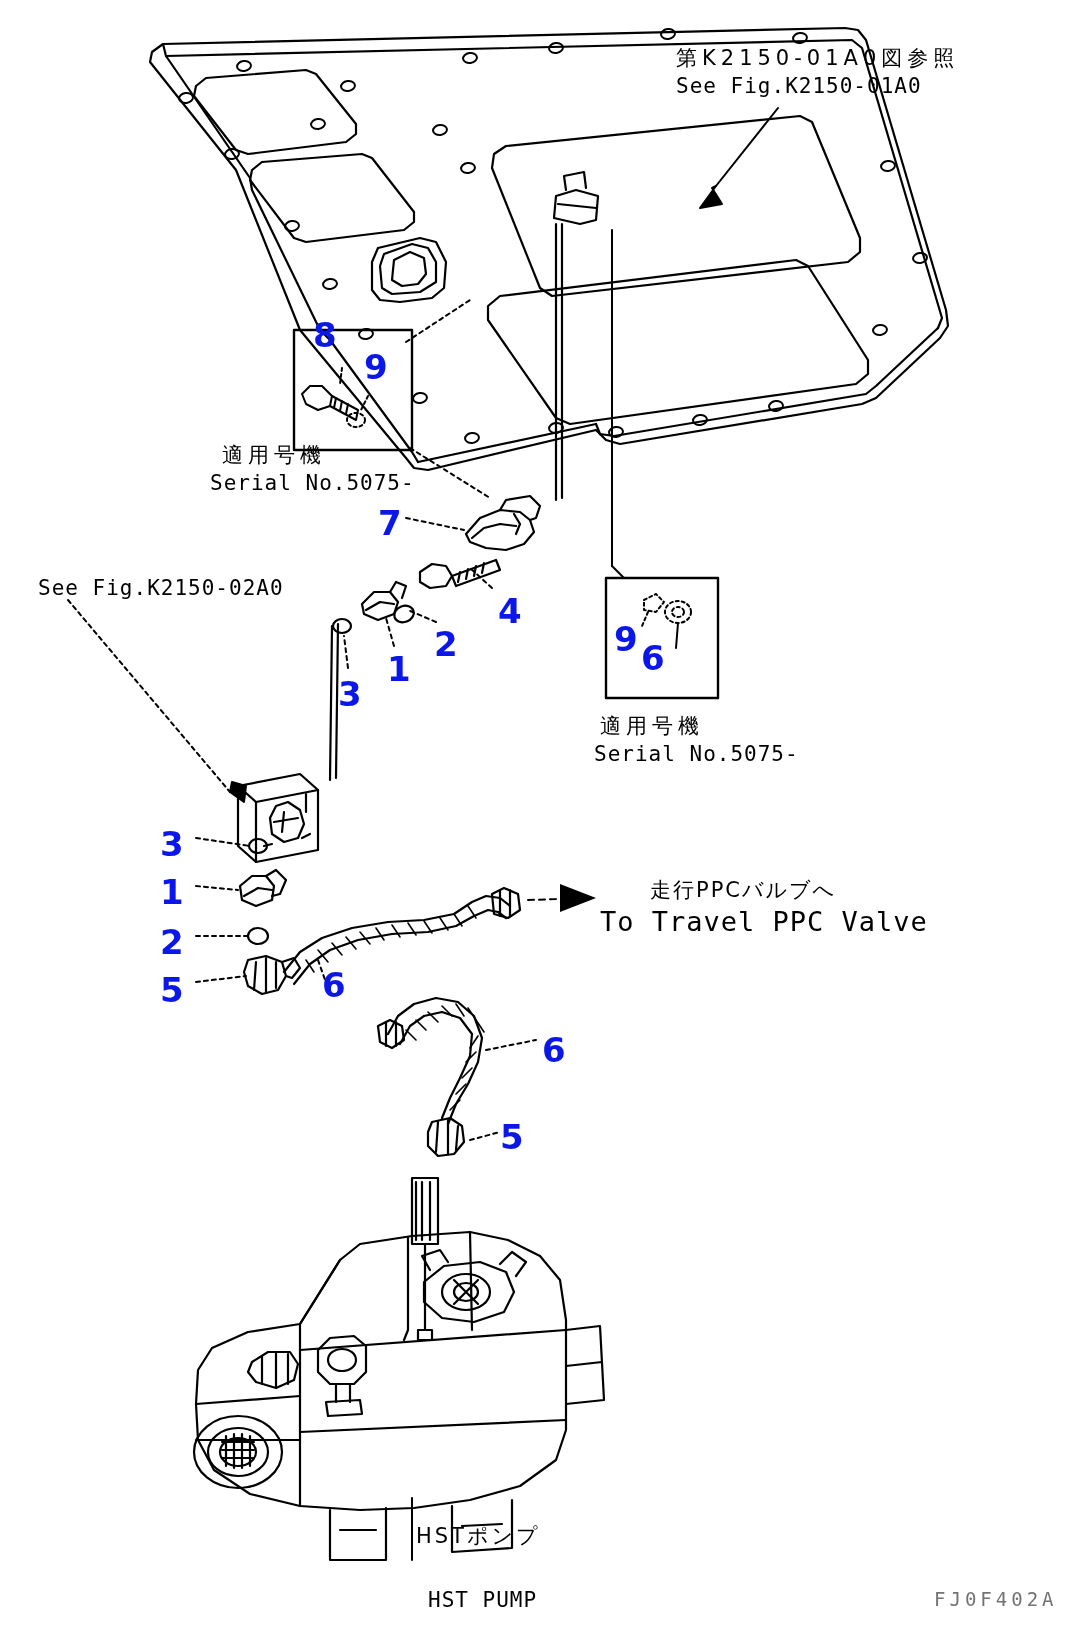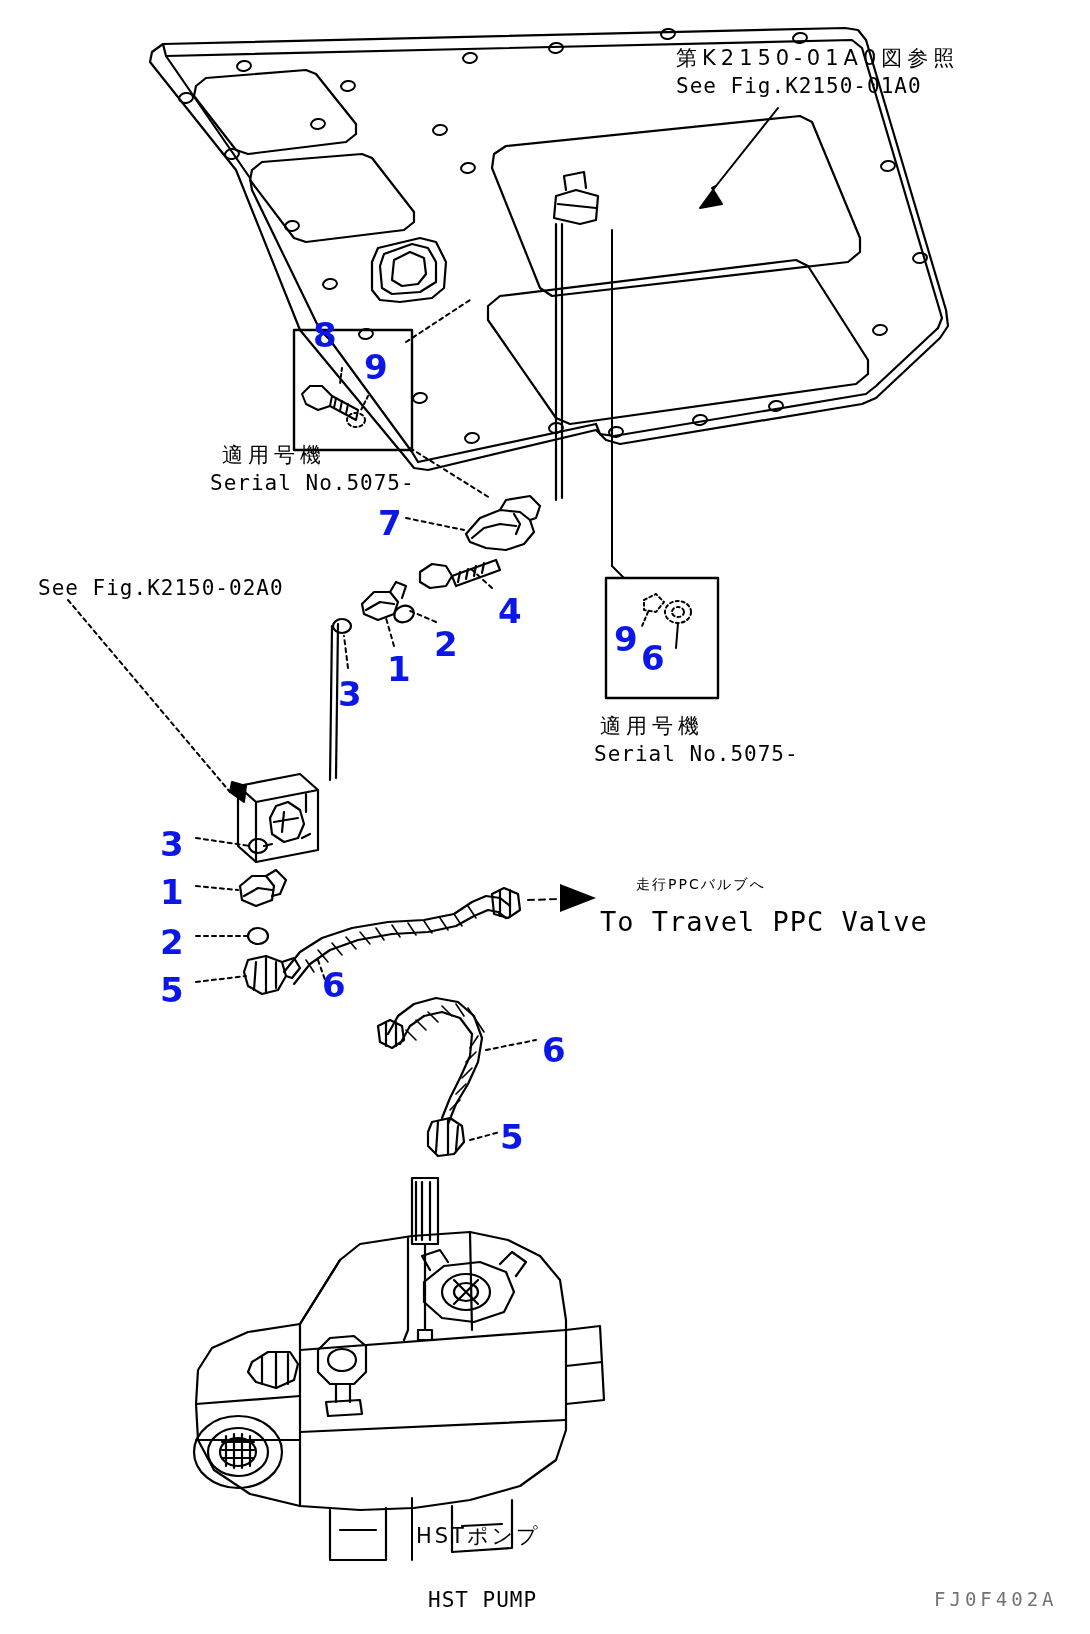--- a/index.html
+++ b/index.html
@@ -372,21 +372,21 @@
   <div class="txt" style="left:676px; top:74px; font-size:21px;">See Fig.K2150-01A0</div>
 
   <div class="txt" style="left:6px; top:576px; font-size:21px;margin-left:32px;">See Fig.K2150-02A0</div>
 
   <div class="txt cjk" style="left:222px; top:441px; font-size:21px;">適用号機</div>
   <div class="txt" style="left:210px; top:471px; font-size:21px;">Serial No.5075-</div>
 
   <div class="txt cjk" style="left:600px; top:712px; font-size:21px;">適用号機</div>
   <div class="txt" style="left:594px; top:742px; font-size:21px;">Serial No.5075-</div>
 
-  <div class="txt cjk" style="left:636px; top:876px; font-size:14px; letter-spacing:2px;">走行PPCバルブへ</div>
+  <div class="txt cjk" style="left:650px; top:876px; font-size:21px; letter-spacing:2px;">走行PPCバルブへ</div>
   <div class="txt" style="left:600px; top:906px; font-size:27px;">To Travel PPC Valve</div>
 
   <div class="txt cjk" style="left:416px; top:1522px; font-size:21px; letter-spacing:3px;text-align:right;">HSTポンプ</div>
   <div class="txt" style="left:428px; top:1552px; font-size:21px;margin-top:36px;">HST PUMP</div>
 
   <div class="dwgno" style="left:934px; top:1588px; font-size:19px;">FJ0F402A</div>
 
   <div id="callout-layer">
       <div class="callout" style="left: 313px; top: 318px; font-size: 34px; color: rgb(10, 23, 232);">8</div>
       <div class="callout" style="left: 364px; top: 350px; font-size: 34px; color: rgb(10, 23, 232);">9</div>

